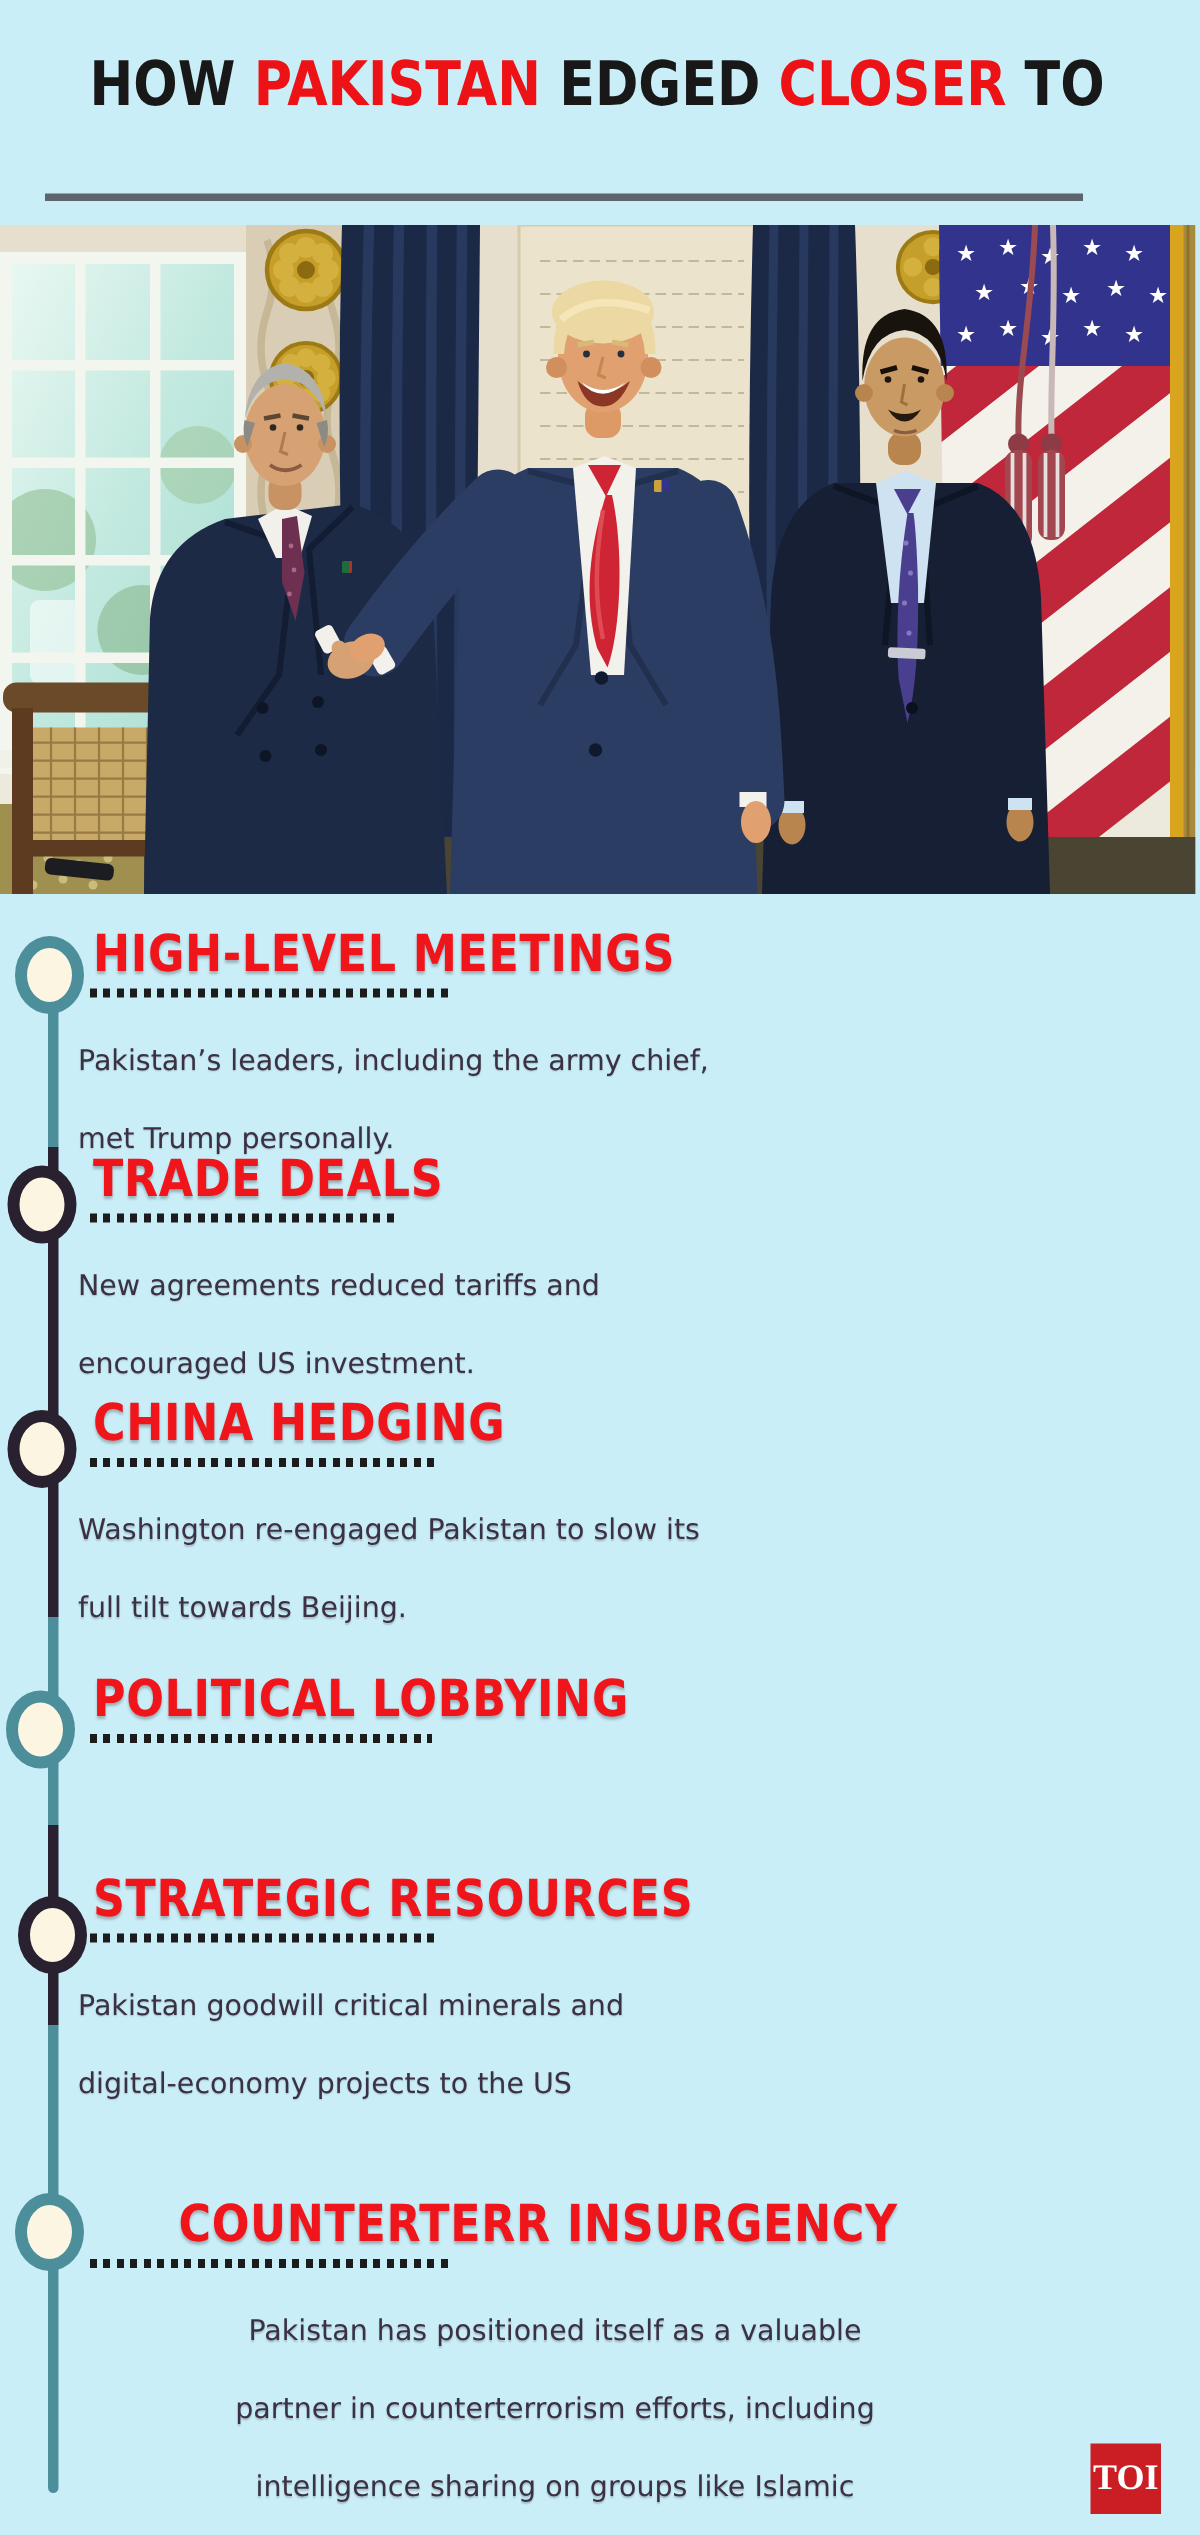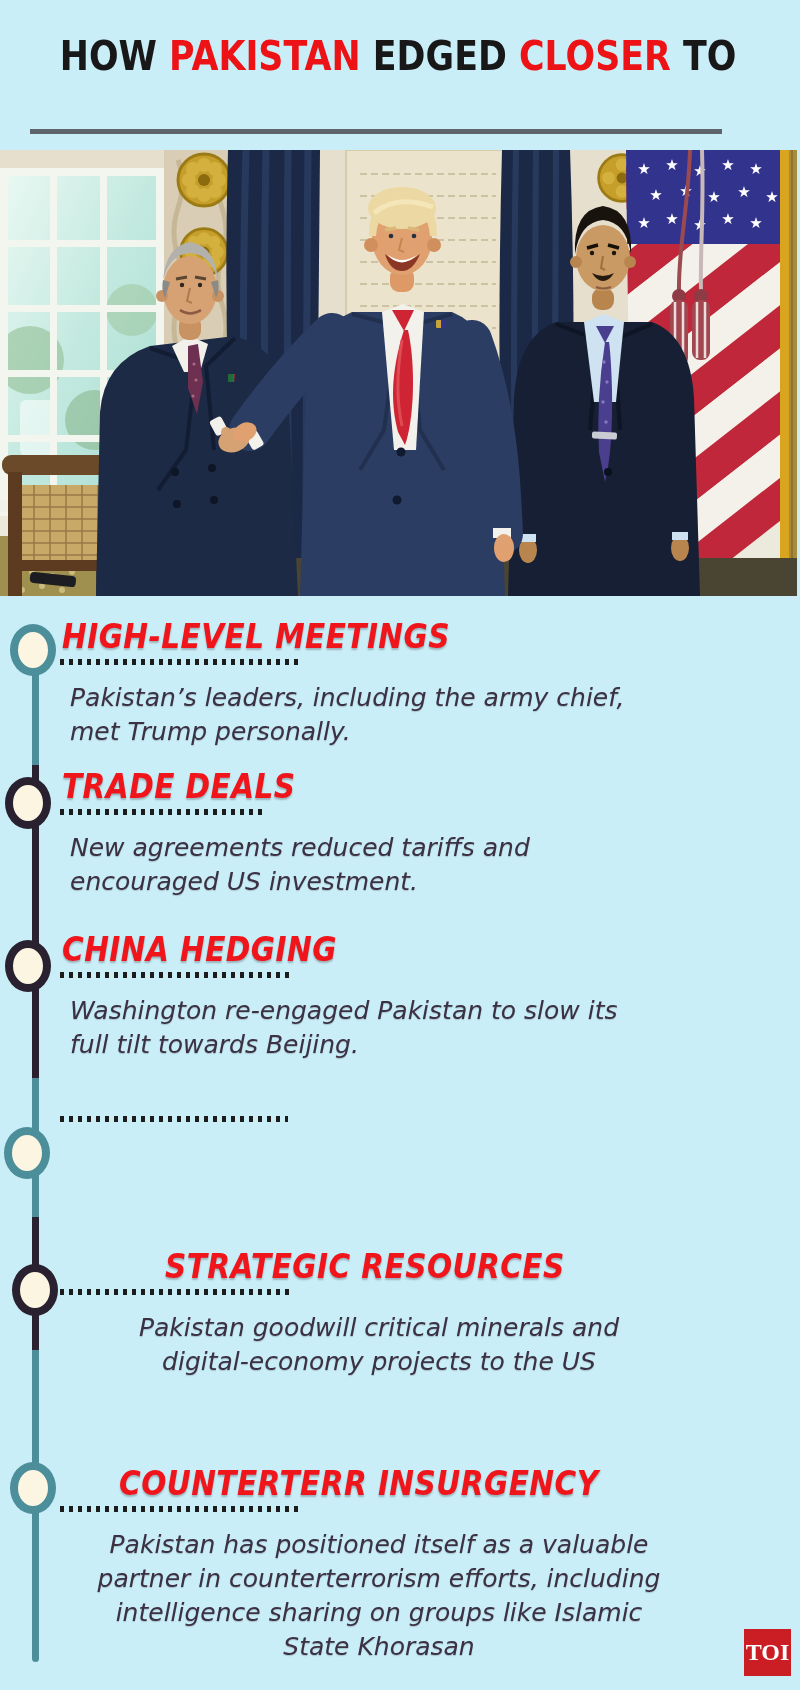--- a/index.html
+++ b/index.html
@@ -24,26 +24,26 @@
   .rail{
     position:absolute; left:32px; top:650px; width:7px; height:1012px;
     border-radius:0 0 4px 4px;
     background:linear-gradient(180deg,
       var(--teal,#4d8e9b) 0px,   var(--teal,#4d8e9b) 115px,
       var(--dark,#2a2130) 115px, var(--dark,#2a2130) 428px,
       var(--teal,#4d8e9b) 428px, var(--teal,#4d8e9b) 567px,
       var(--dark,#2a2130) 567px, var(--dark,#2a2130) 700px,
       var(--teal,#4d8e9b) 700px, var(--teal,#4d8e9b) 1012px);
   }
-  .tl-section{position:absolute; left:0; width:728px;font-style:italic;}
+  .tl-section{position:absolute; left:0; width:728px;}
   .tl-section:nth-of-type(1){top:616px;}
   .tl-section:nth-of-type(2){top:766px;}
   .tl-section:nth-of-type(3){top:929px;}
   .tl-section:nth-of-type(4){top:1113px;}
-  .tl-section:nth-of-type(5){top:1246px;text-align:center;}
+  .tl-section:nth-of-type(5){top:1246px;}
   .tl-section:nth-of-type(6){top:1463px;text-align:center;}
 
   .bullet{
     position:absolute; width:46px; height:52px; box-sizing:border-box;
     border:8px solid var(--dark,#2a2130); border-radius:50%;
     background:var(--cream,#fbf5e1); z-index:2;
   }
   .bullet.teal{border-color:var(--teal,#4d8e9b);}
   .bullet.dark{border-color:var(--dark,#2a2130);}
   .tl-section:nth-of-type(1) .bullet{left:10px; top:8px;}
@@ -63,31 +63,31 @@
     margin-left:60px; margin-top:3px; height:6px; width:238px;
     background:repeating-linear-gradient(90deg,#1c1c1c 0 4.5px,transparent 4.5px 9px);
   }
   .tl-section:nth-of-type(1) .dotted{width:240px;}
   .tl-section:nth-of-type(2) .dotted{width:206px;}
   .tl-section:nth-of-type(3) .dotted{width:232px;}
   .tl-section:nth-of-type(4) .dotted{width:228px;}
   .tl-section:nth-of-type(5) .dotted{width:232px;}
   .tl-section:nth-of-type(6) .dotted{width:242px;}
   .body{
-    margin:16px 40px 0 70px; font-size:25px; line-height:34px;
+    margin:16px 40px 0 52px; font-size:19px; line-height:52px;
     color:var(--text-dark,#3b3142); white-space:pre-line;
     text-shadow:0 1px 1px rgba(40,30,50,.22);
   }
 
   
   .toi{
     position:absolute; left:727px; top:1629px; width:47px; height:47px;
     background:var(--logo-red,#cb1e24); color:#ffffff;
     display:flex; align-items:center; justify-content:center;
-    font-family:"Liberation Serif", serif; font-weight:bold; font-size:24px; letter-spacing:0px;margin-left:17px;
+    font-family:"Liberation Serif", serif; font-weight:bold; font-size:24px; letter-spacing:0px;
   }
 </style>
 </head>
 <body>
 
 <div class="page">
 
   <header class="title">
     <div class="title-line"><span class="squeeze"><span class="title-seg-dark">HOW </span><span class="title-seg-red">PAKISTAN</span><span class="title-seg-dark"> EDGED </span><span class="title-seg-red">CLOSER</span><span class="title-seg-dark"> TO</span></span></div>
   </header>
@@ -425,20 +425,21 @@
   <section class="tl-section">
     <div class="bullet dark"></div>
     <h2 class="heading"><span class="squeeze">CHINA HEDGING</span></h2>
     <div class="dotted"></div>
     <p class="body">Washington re-engaged Pakistan to slow its
 full tilt towards Beijing.</p>
   </section>
 
   <section class="tl-section">
     <div class="bullet teal"></div>
+    <h2 class="heading"><span class="squeeze">POLITICAL LOBBYING</span></h2>
     <div class="dotted"></div>
   </section>
 
   <section class="tl-section">
     <div class="bullet dark"></div>
     <h2 class="heading"><span class="squeeze">STRATEGIC RESOURCES</span></h2>
     <div class="dotted"></div>
     <p class="body">Pakistan goodwill critical minerals and
 digital-economy projects to the US</p>
   </section>

